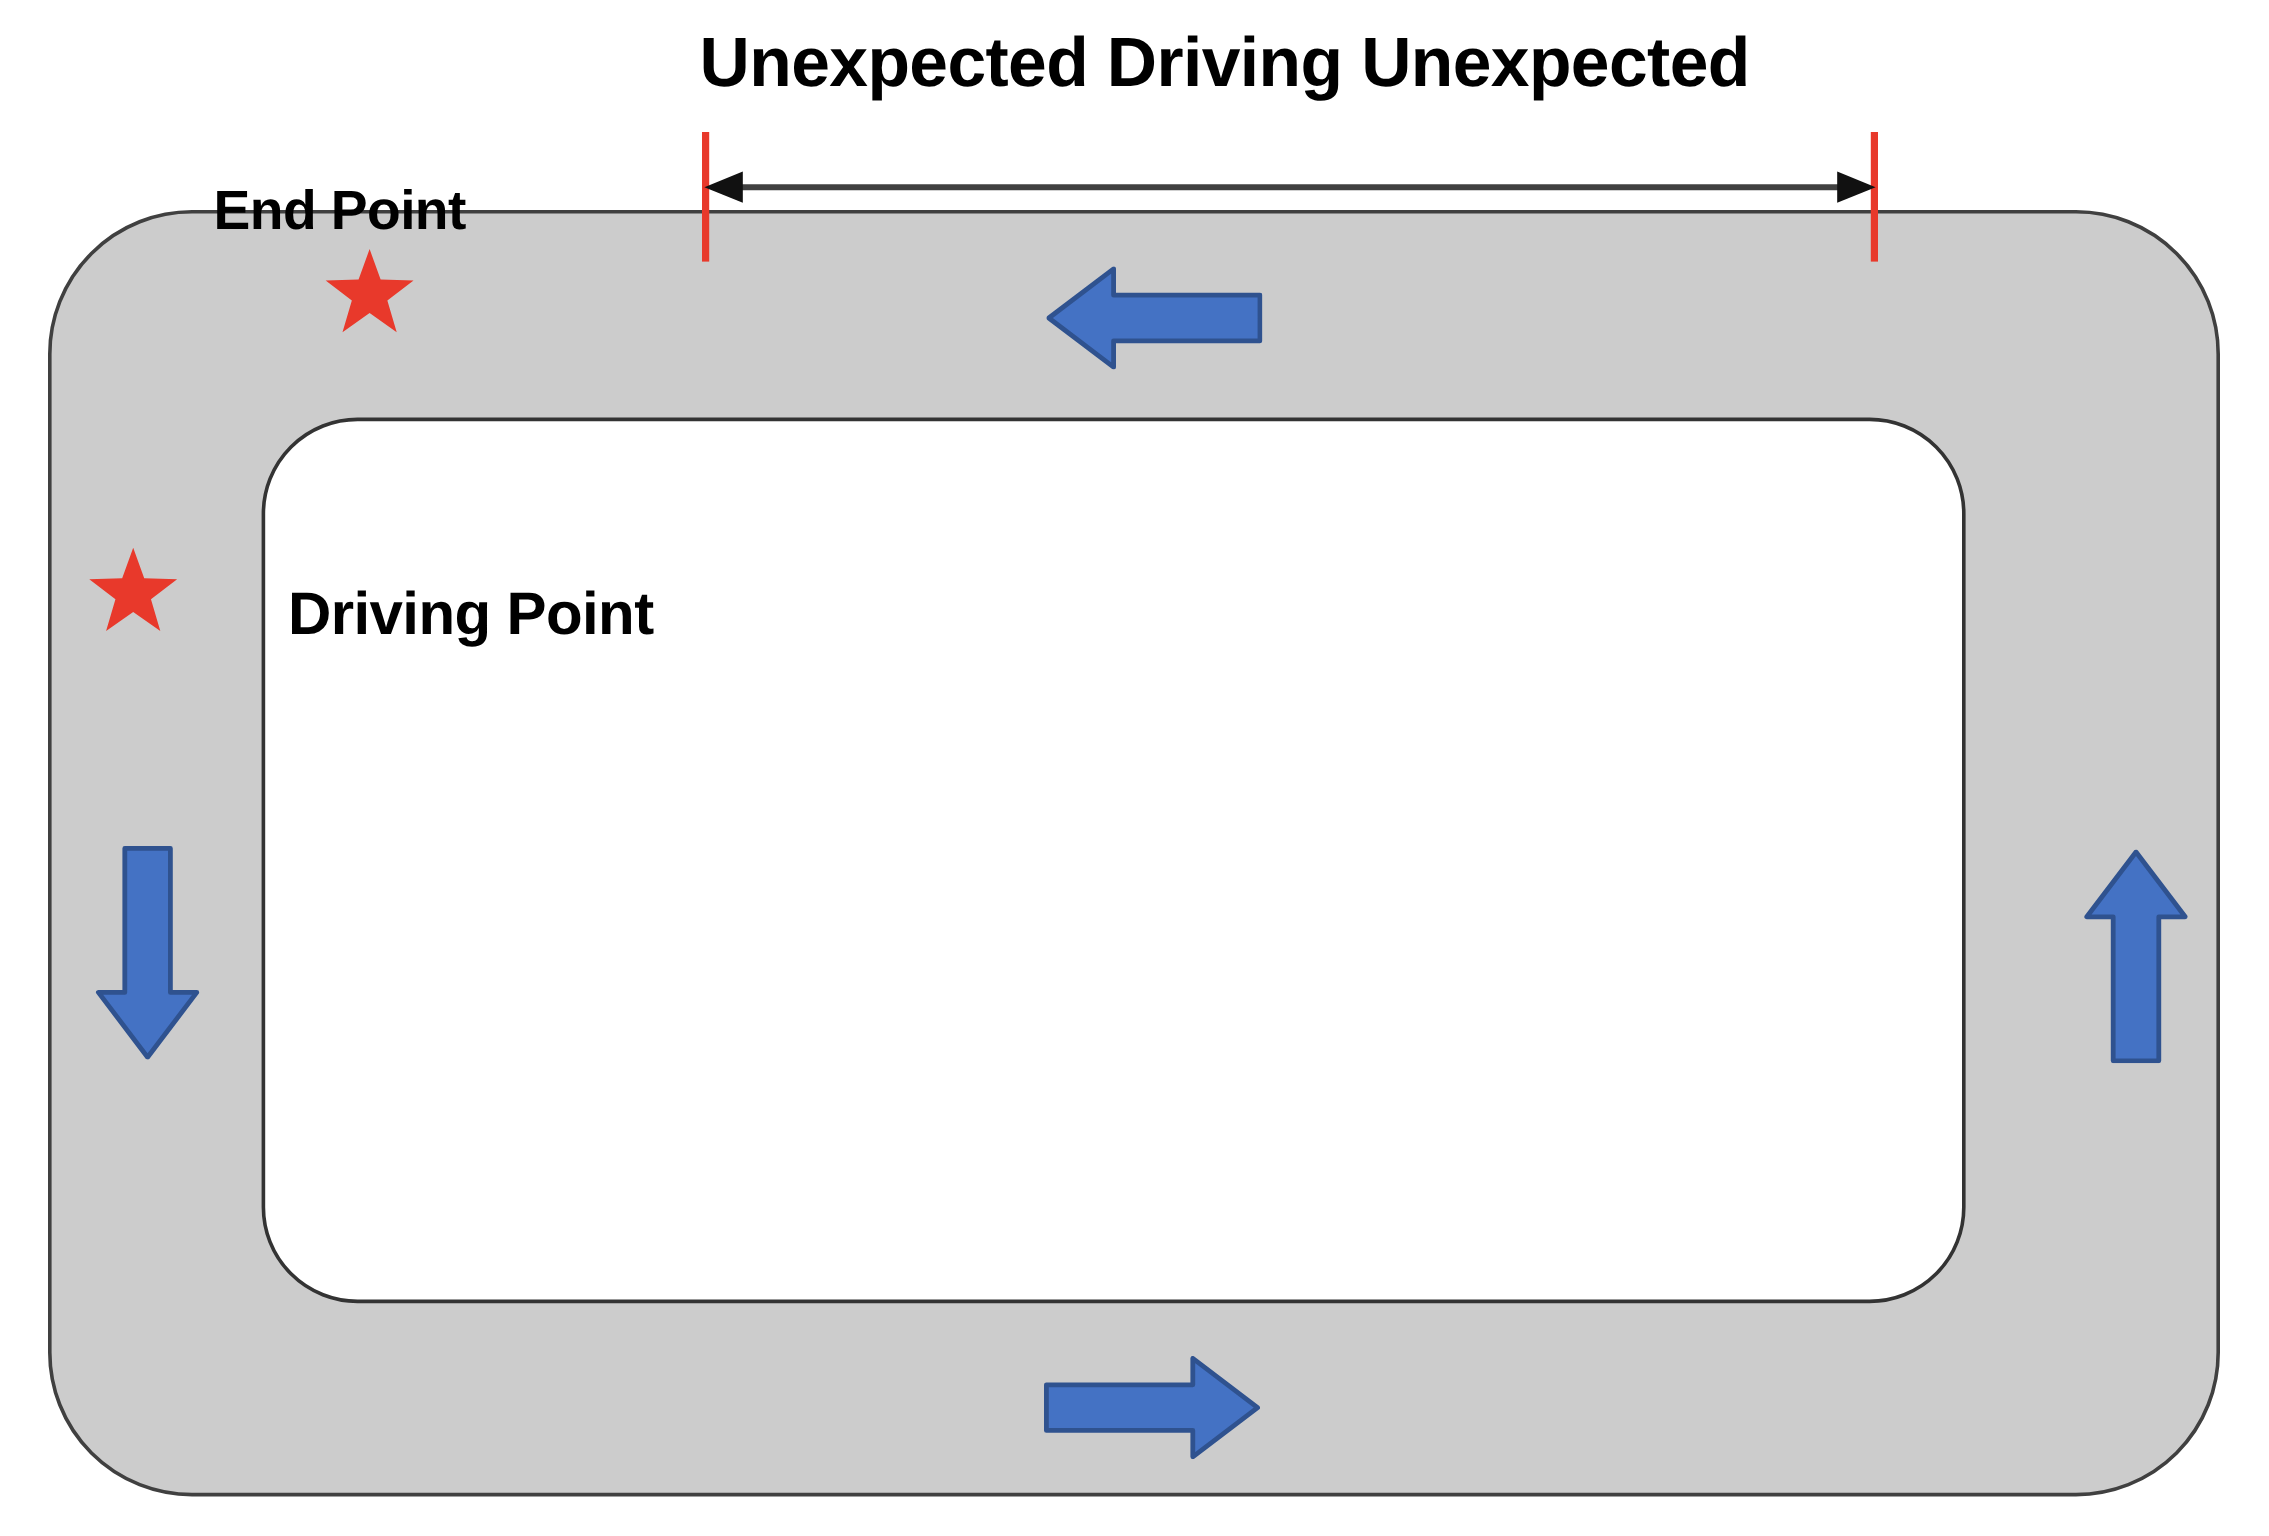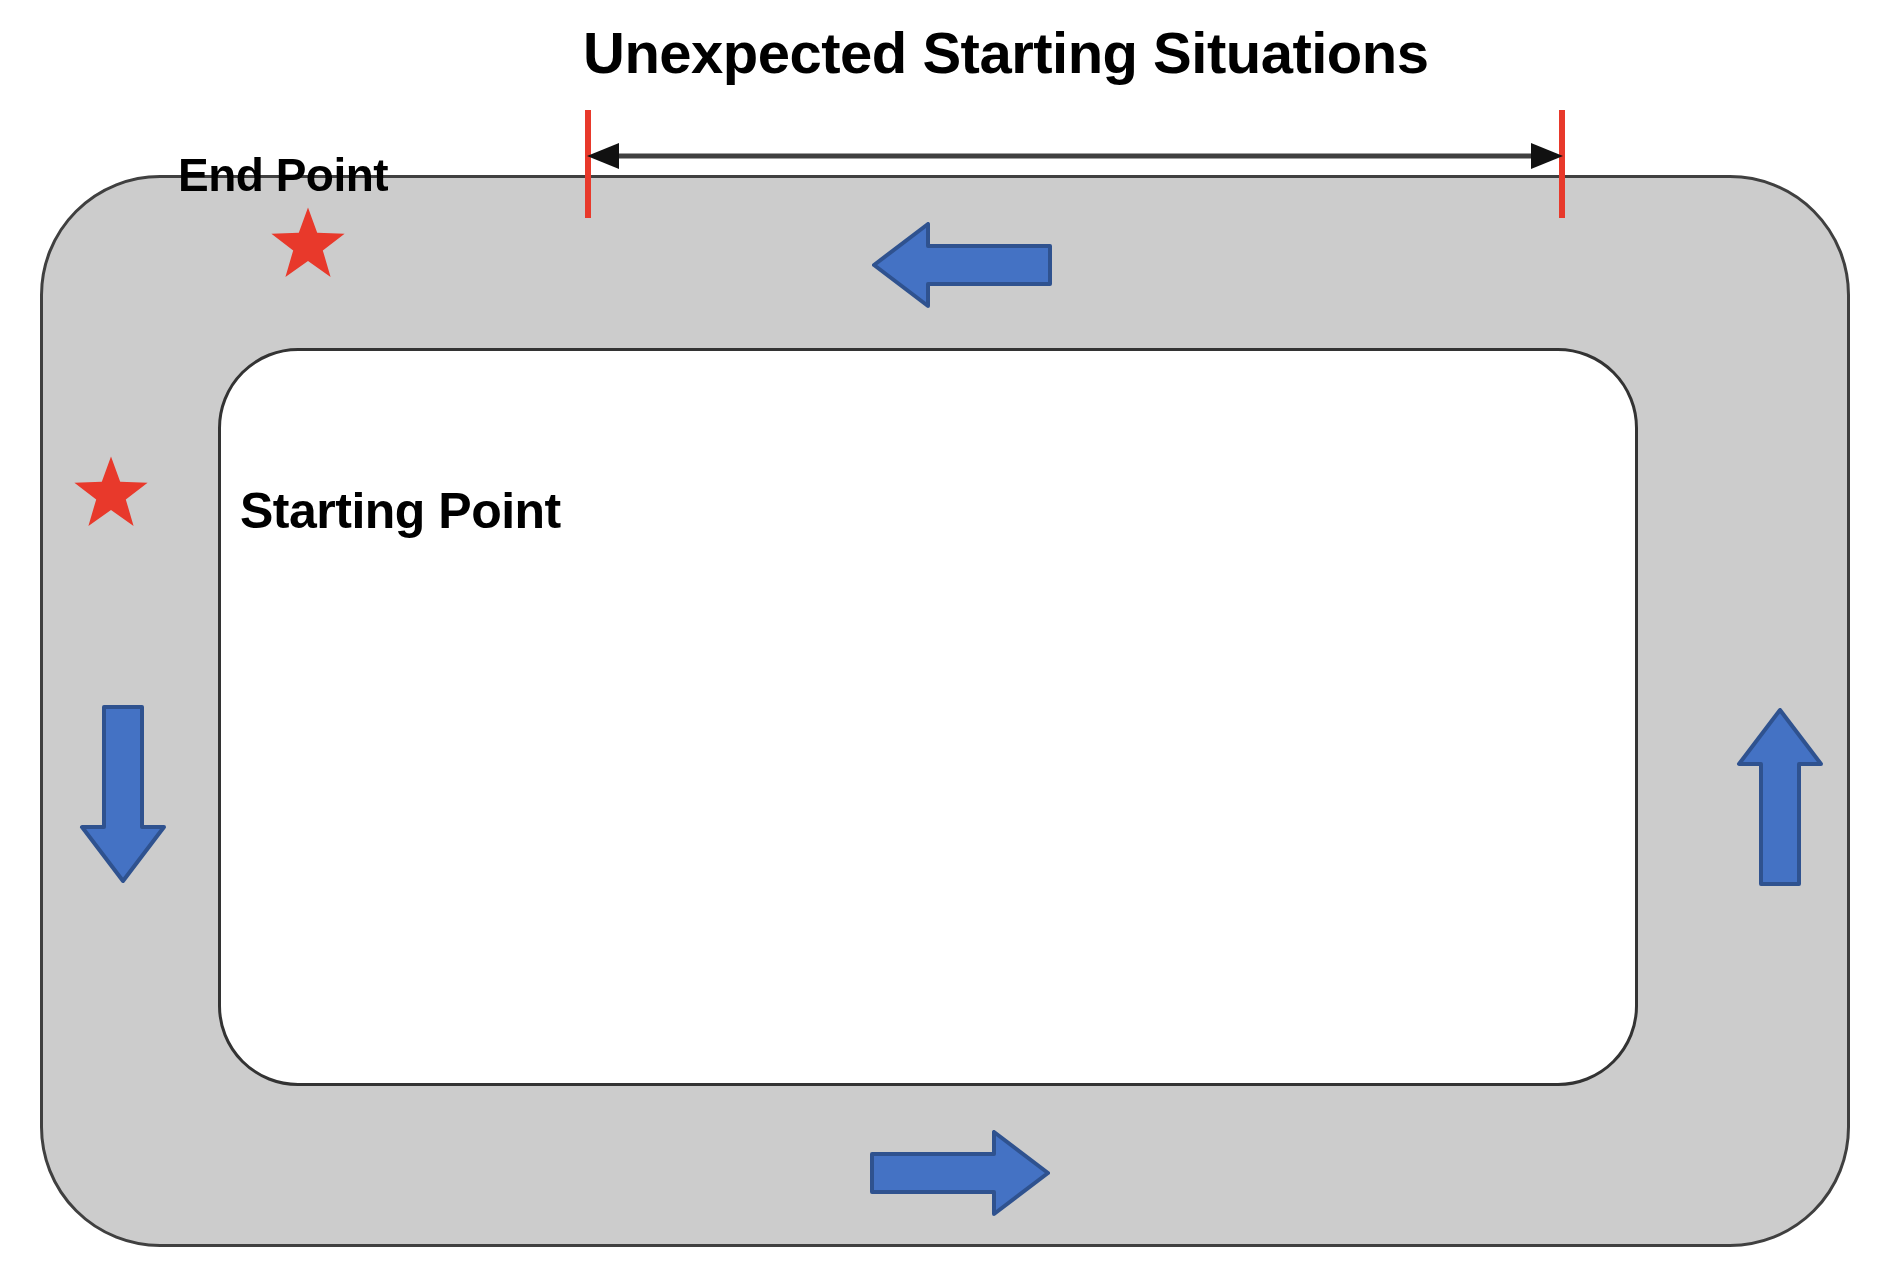--- a/index.html
+++ b/index.html
@@ -103,25 +103,25 @@
 </style>
 </head>
 <body>
 
 <div id="canvas">
 
   <div class="track-outer"></div>
 
   <div class="track-inner"></div>
 
-  <div class="label label-title">Unexpected Starting Situations</div>
+  <div class="label label-title">Unexpected Driving Unexpected</div>
 
   <div class="label label-endpoint">End Point</div>
 
-  <div class="label label-starting">Starting Point</div>
+  <div class="label label-starting">Driving Point</div>
 
   <div class="tick tick-left"></div>
 
   <div class="tick tick-right"></div>
 
   <svg class="dim-arrow" viewBox="0 0 980 34" preserveAspectRatio="none">
     <line x1="26" y1="17" x2="954" y2="17" stroke="#404040" stroke-width="5"></line>
     <polygon points="2,17 34,4 34,30" fill="#111111"></polygon>
     <polygon points="978,17 946,4 946,30" fill="#111111"></polygon>
   </svg>

